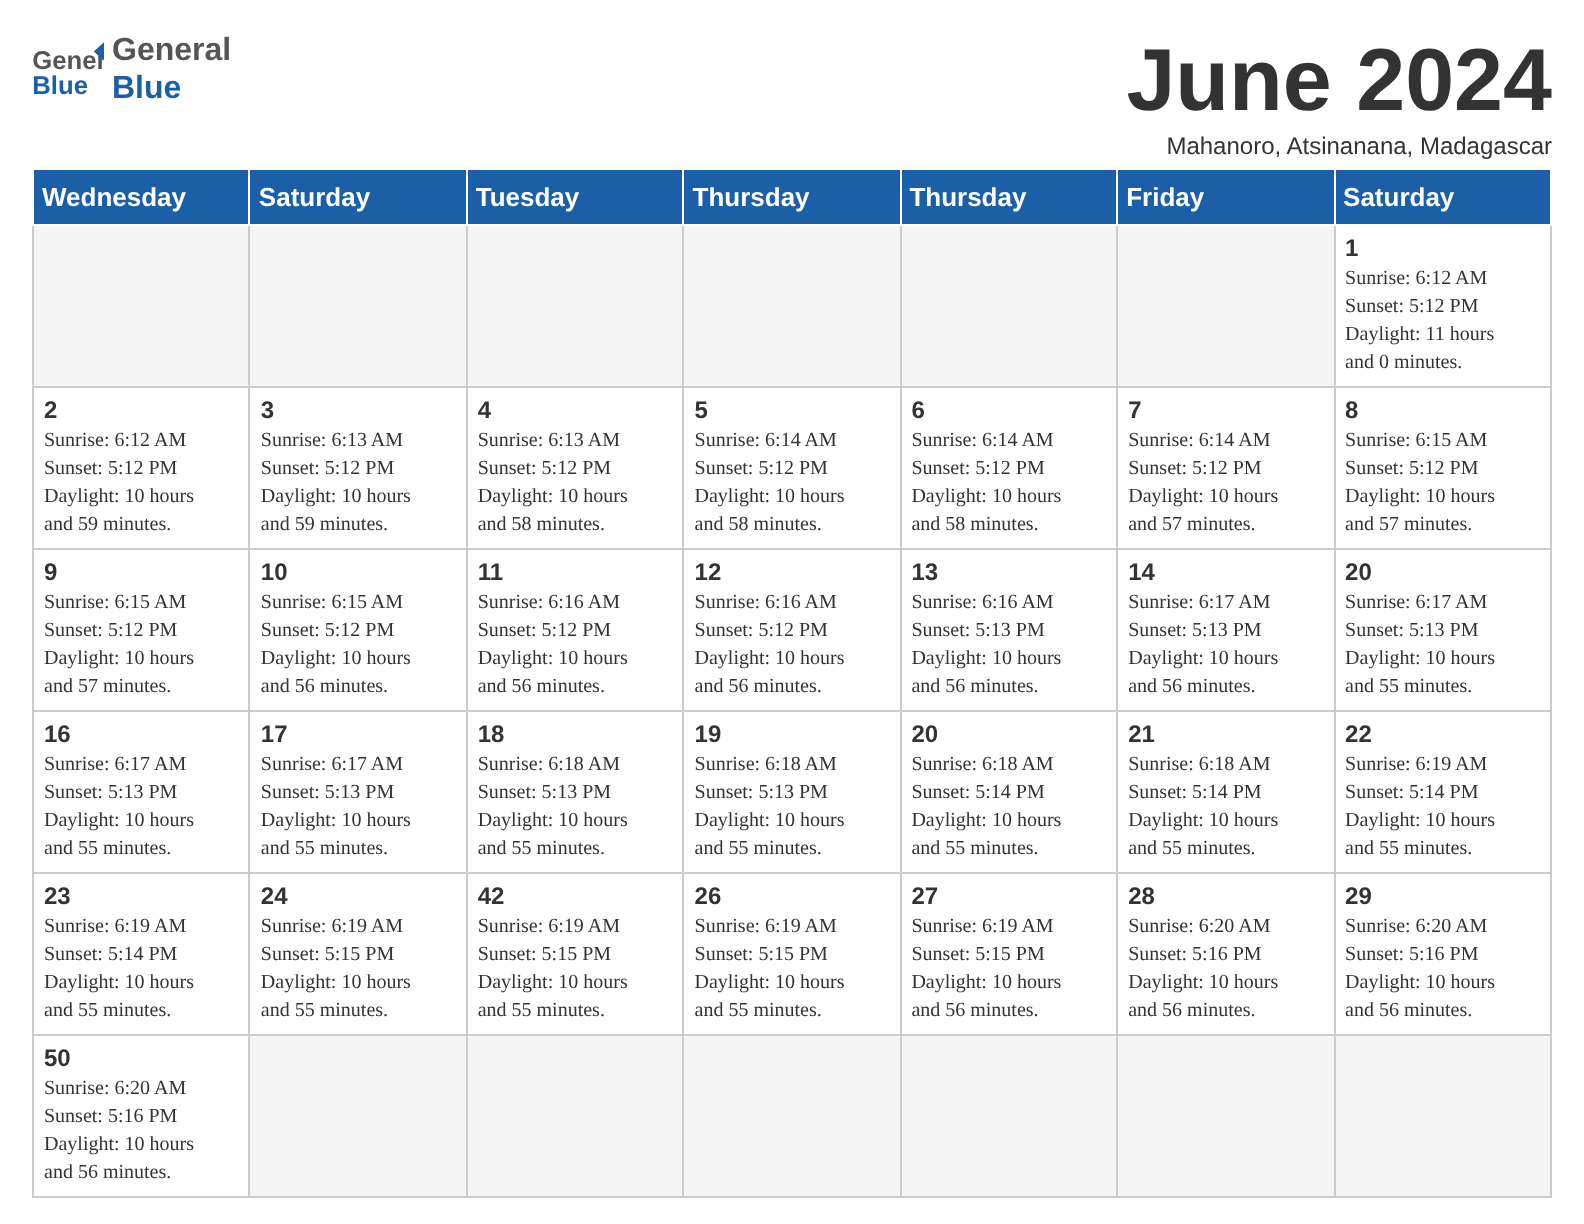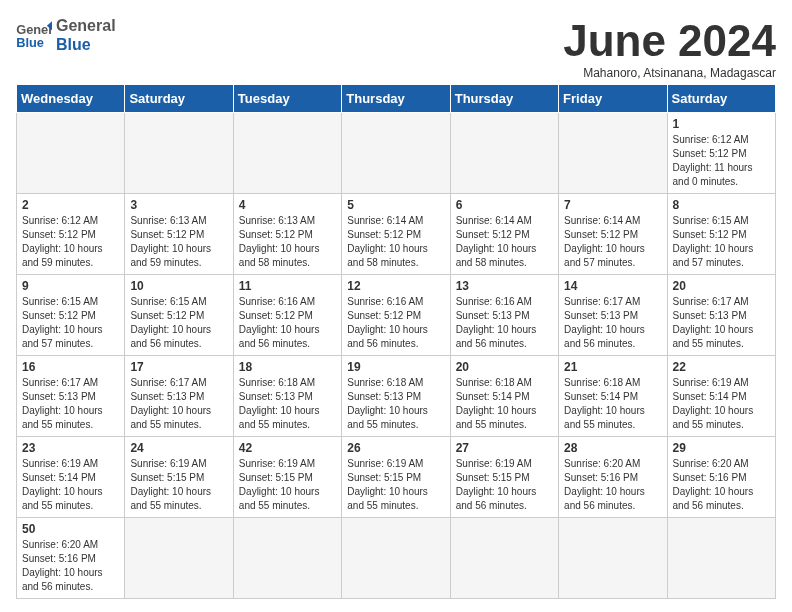--- a/index.html
+++ b/index.html
@@ -71,20 +71,21 @@
       font-size: 12px;
       font-weight: bold;
       color: #333;
       display: block;
       margin-bottom: 2px;
     }
     .day-info {
       font-size: 10px;
       color: #333;
       line-height: 1.4;
+      font-family: Liberation Serif, serif;
     }
   </style>
 </head>
 <body>
 
 <div class="header-area">
   <div class="logo">
     <svg class="logo-icon" viewBox="0 0 50 42" xmlns="http://www.w3.org/2000/svg">
       <text x="0" y="20" font-size="18" font-family="Arial" font-weight="bold" fill="#555">General</text>
       <text x="0" y="38" font-size="18" font-family="Arial" font-weight="bold" fill="#1a5fa8">Blue</text>

